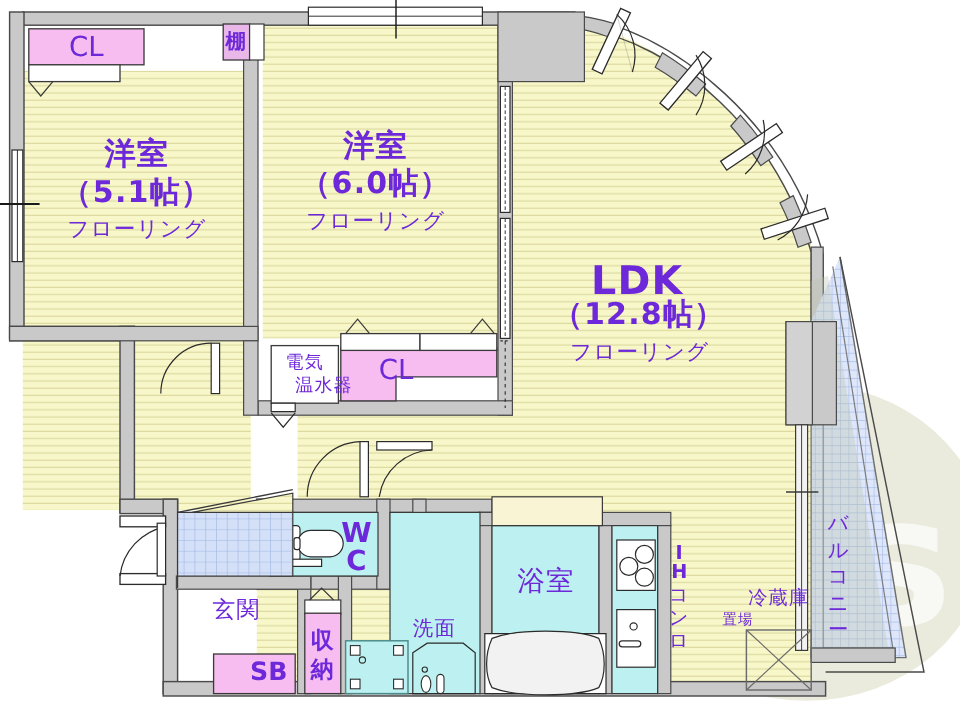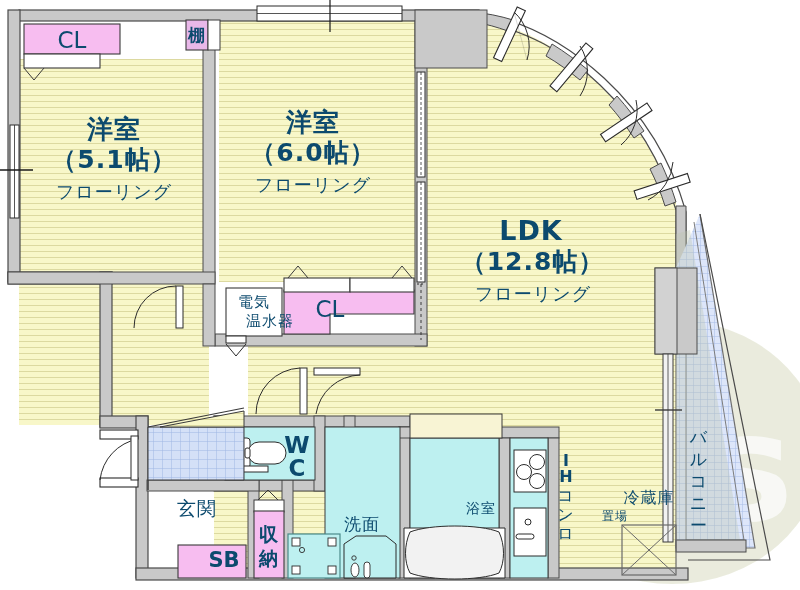--- a/index.html
+++ b/index.html
@@ -1,19 +1,19 @@
 <!DOCTYPE html>
 <html><head>
 <meta charset="utf-8">
 <style>
   html,body{margin:0;padding:0;background:#fff;}
   body{width:800px;height:590px;font-family:"DejaVu Sans","Liberation Sans",sans-serif;}
   #plan{position:relative;width:800px;height:590px;overflow:hidden;background:#ffffff;}
   #plan svg{position:absolute;left:0;top:0;}
-  .lbl{position:absolute;color:#0c4a6e;text-align:center;line-height:1.15;
+  .lbl{position:absolute;color:#6d28d9;text-align:center;line-height:1.15;
        font-family:"DejaVu Sans","Liberation Sans",sans-serif;white-space:pre;pointer-events:none;}
   .jp{letter-spacing:1px;}
 </style>
 </head>
 <body>
 
 <div id="plan">
 
 <svg width="800" height="590" viewBox="0 0 800 590">
   <defs>
@@ -302,37 +302,37 @@
 </svg>
 
 <div class="lbl jp" style="left:54px;top:115px;width:120px;font-size:26px;font-weight:700;">洋室</div>
 <div class="lbl jp" style="left:34px;top:146px;width:160px;font-size:25px;font-weight:700;text-align:center;">（5.1帖）</div>
 <div class="lbl jp" style="left:29px;top:182px;width:170px;font-size:18px;">フローリング</div>
 
 <div class="lbl jp" style="left:253px;top:108px;width:120px;font-size:26px;font-weight:700;">洋室</div>
 <div class="lbl jp" style="left:233px;top:139px;width:160px;font-size:25px;font-weight:700;">（6.0帖）</div>
 <div class="lbl jp" style="left:228px;top:175px;width:170px;font-size:18px;">フローリング</div>
 
-<div class="lbl" style="left:468px;top:215px;width:126px;font-size:27px;font-weight:700;letter-spacing:1px;">LDK</div>
+<div class="lbl" style="left:468px;top:215px;width:126px;font-size:33px;font-weight:700;letter-spacing:1px;">LDK</div>
 <div class="lbl jp" style="left:450px;top:248px;width:165px;font-size:25px;font-weight:700;">（12.8帖）</div>
 <div class="lbl jp" style="left:447px;top:284px;width:172px;font-size:18px;">フローリング</div>
 
 <div class="lbl" style="left:24px;top:27px;width:96px;font-size:23px;">CL</div>
 <div class="lbl" style="left:290px;top:296px;width:80px;font-size:23px;">CL</div>
 <div class="lbl jp" style="left:186px;top:26px;width:22px;font-size:17px;font-weight:700;">棚</div>
 
 <div class="lbl jp" style="left:226px;top:294px;width:56px;font-size:15px;">電気</div>
 <div class="lbl jp" style="left:226px;top:313px;width:56px;font-size:15px;padding-left:16px;">温水器</div>
 
 <div class="lbl" style="left:283px;top:432px;width:28px;font-size:23px;font-weight:700;">W</div>
 <div class="lbl" style="left:283px;top:455px;width:28px;font-size:23px;font-weight:700;">C</div>
 
 <div class="lbl jp" style="left:318px;top:490px;width:88px;font-size:17px;margin-top:25px;">洗面</div>
 
-<div class="lbl jp" style="left:414px;top:500px;width:82px;font-size:14px;text-align:right;">浴室</div>
+<div class="lbl jp" style="left:414px;top:472px;width:82px;font-size:23px;">浴室</div>
 
 <div class="lbl" style="left:556px;top:452px;width:20px;font-size:16px;font-weight:700;">I</div>
 <div class="lbl" style="left:556px;top:468px;width:20px;font-size:16px;font-weight:700;">H</div>
 <div class="lbl jp" style="left:556px;top:487px;width:20px;font-size:16px;">コ</div>
 <div class="lbl jp" style="left:556px;top:506px;width:20px;font-size:16px;">ン</div>
 <div class="lbl jp" style="left:556px;top:525px;width:20px;font-size:16px;">ロ</div>
 
 <div class="lbl jp" style="left:606px;top:489px;width:86px;font-size:16px;">冷蔵庫</div>
 <div class="lbl jp" style="left:572px;top:510px;width:86px;font-size:12px;">置場</div>
 

